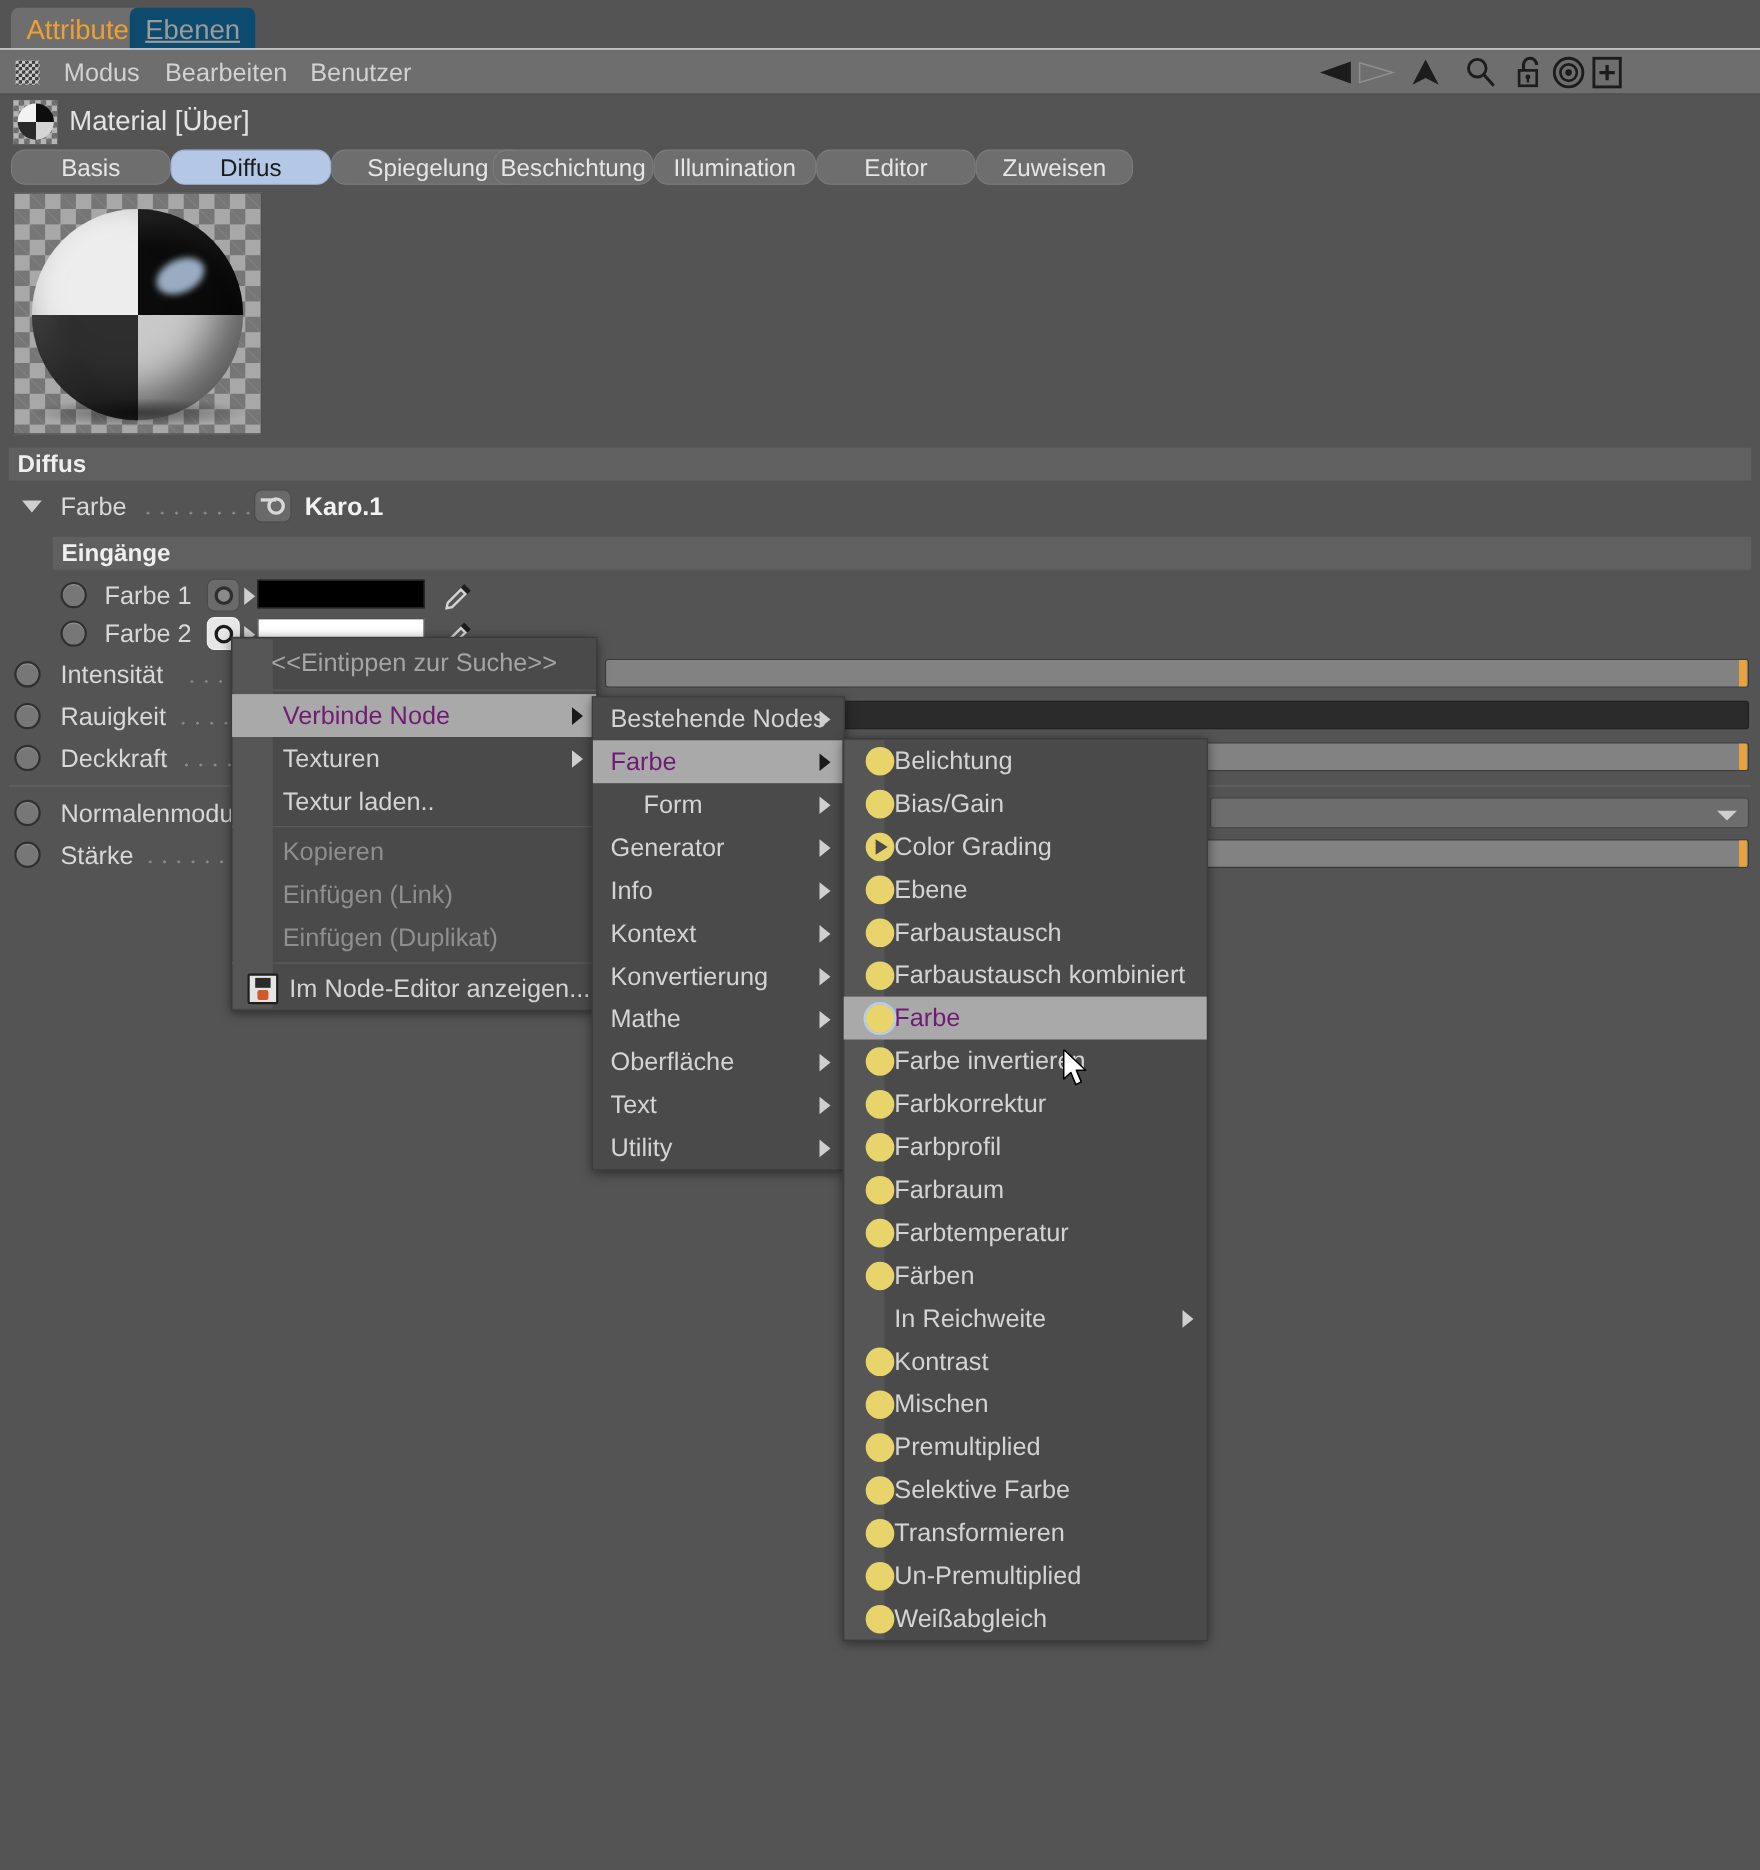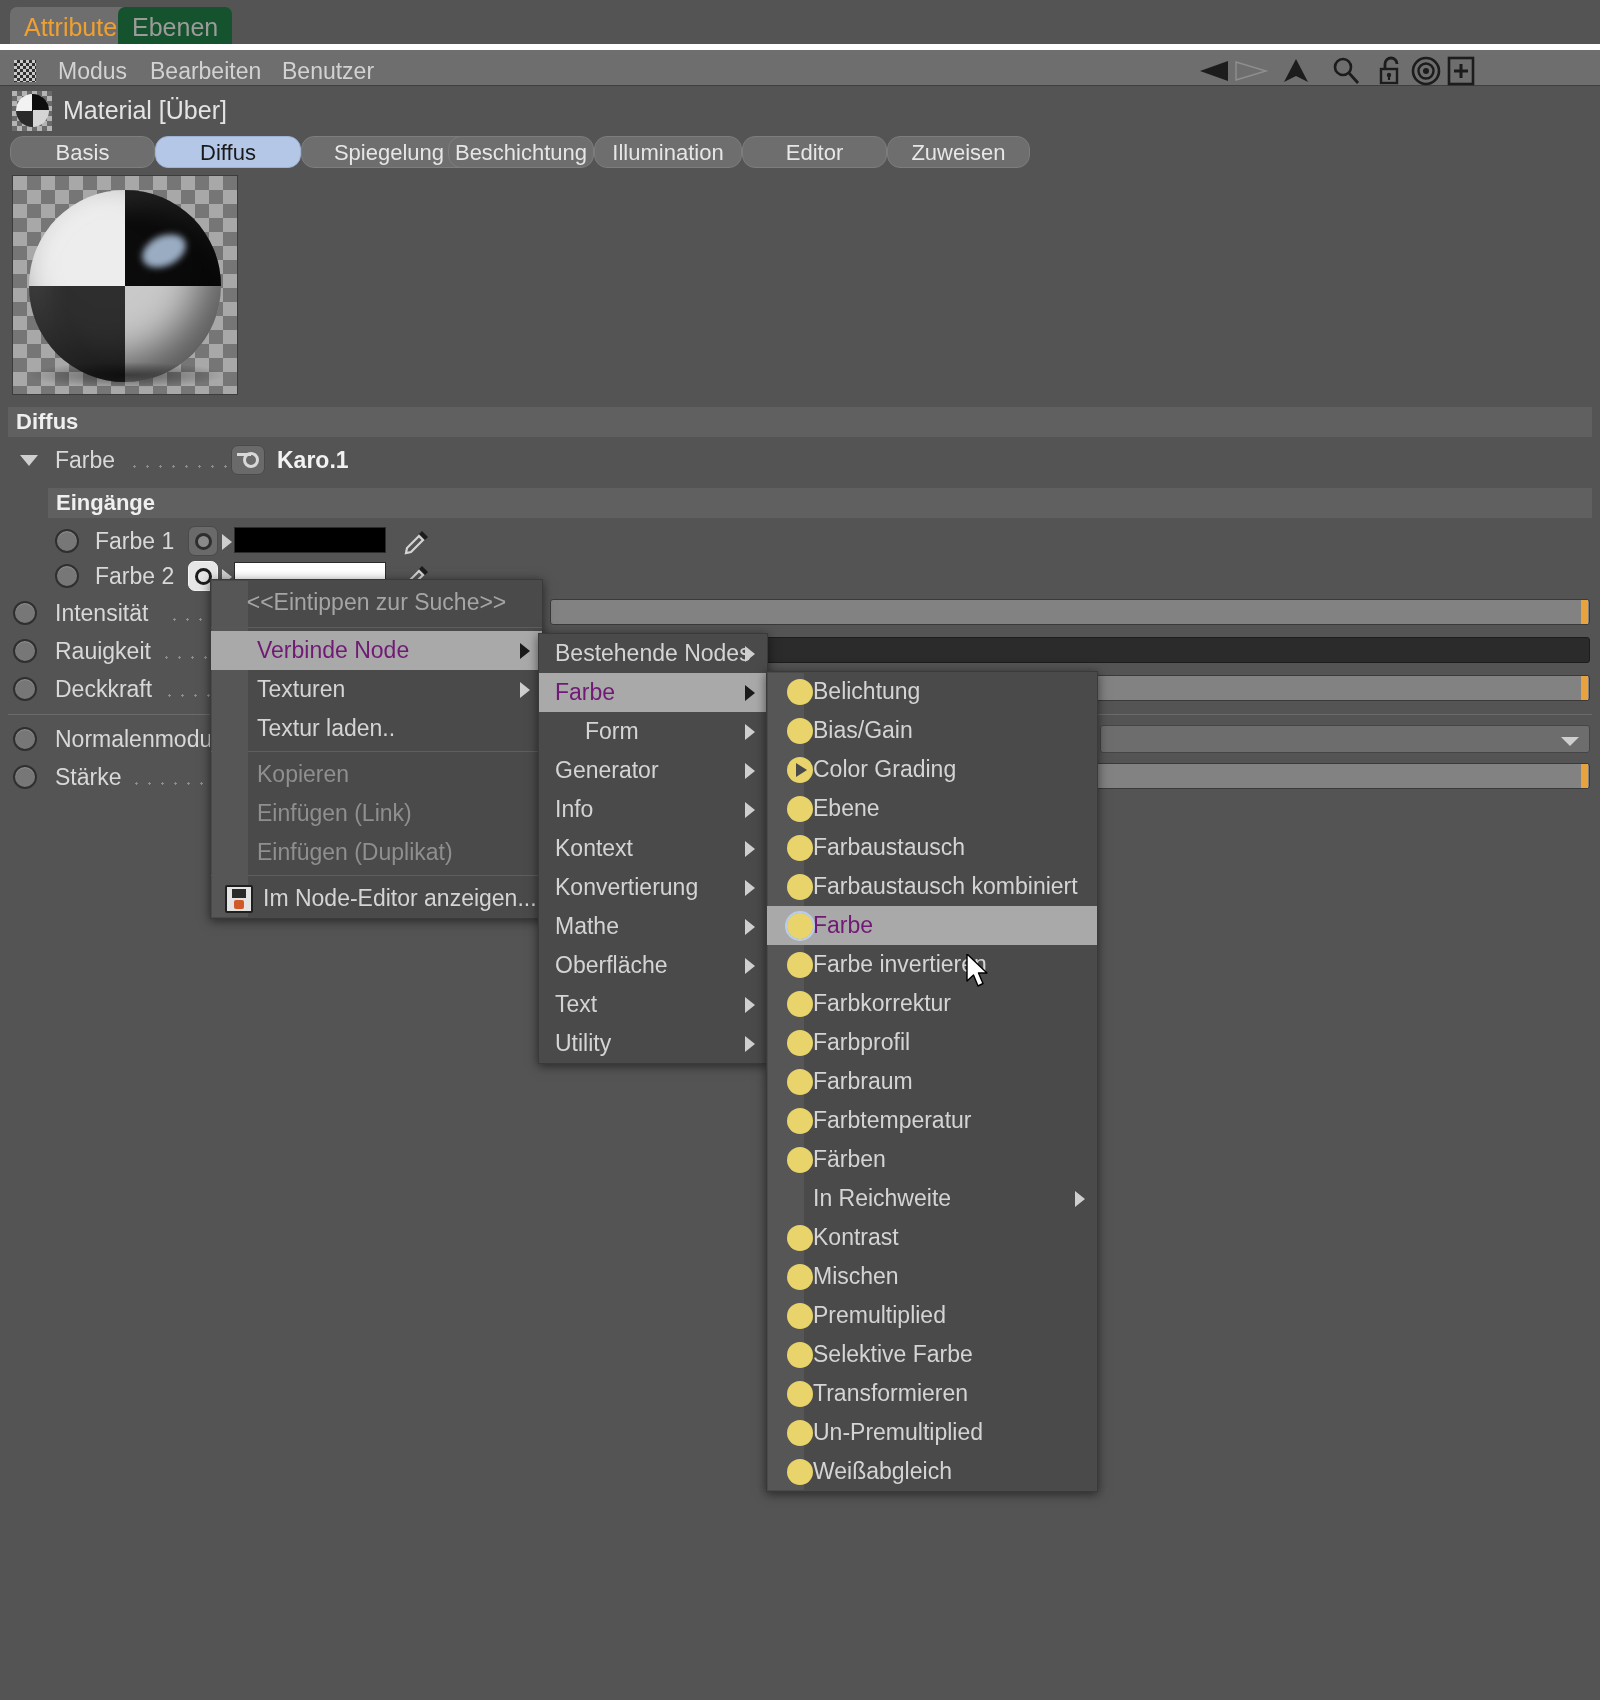--- a/index.html
+++ b/index.html
@@ -13,26 +13,26 @@
 
   
   .topbar { position: absolute; left: 0; top: 0; width: 1600px; height: 48px; background: #545454; }
   .tabchip {
     position: absolute; top: 7px; height: 41px;
     border-radius: 7px 7px 0 0;
     font-size: 25px; line-height: 41px;
     padding: 0 14px; white-space: nowrap;
   }
   .tabchip.active { left: 10px; background: #6e6e6e; color: #f0a030; }
-  .tabchip.inactive { left: 118px; background: #14532d; color: #9b9b9b; }
+  .tabchip.inactive { left: 118px; background: #0c4a6e; color: #9b9b9b; text-decoration: underline; }
 
   
   .menubar {
     position: absolute; left: 0; top: 44px; width: 1600px; height: 42px;
-    background: #6e6e6e; border-top: 6px solid #ffffff;
+    background: #6e6e6e; border-top: 1px solid #ffffff;
     border-bottom: 1px solid #3f3f3f;
   }
   .checkerbtn {
     position: absolute; left: 14px; top: 10px; width: 22px; height: 22px;
     background-color: #c8c8c8;
     background-image:
       linear-gradient(45deg, #303030 25%, transparent 25%, transparent 75%, #303030 75%),
       linear-gradient(45deg, #303030 25%, transparent 25%, transparent 75%, #303030 75%);
     background-size: 6px 6px; background-position: 0 0, 3px 3px;
   }

